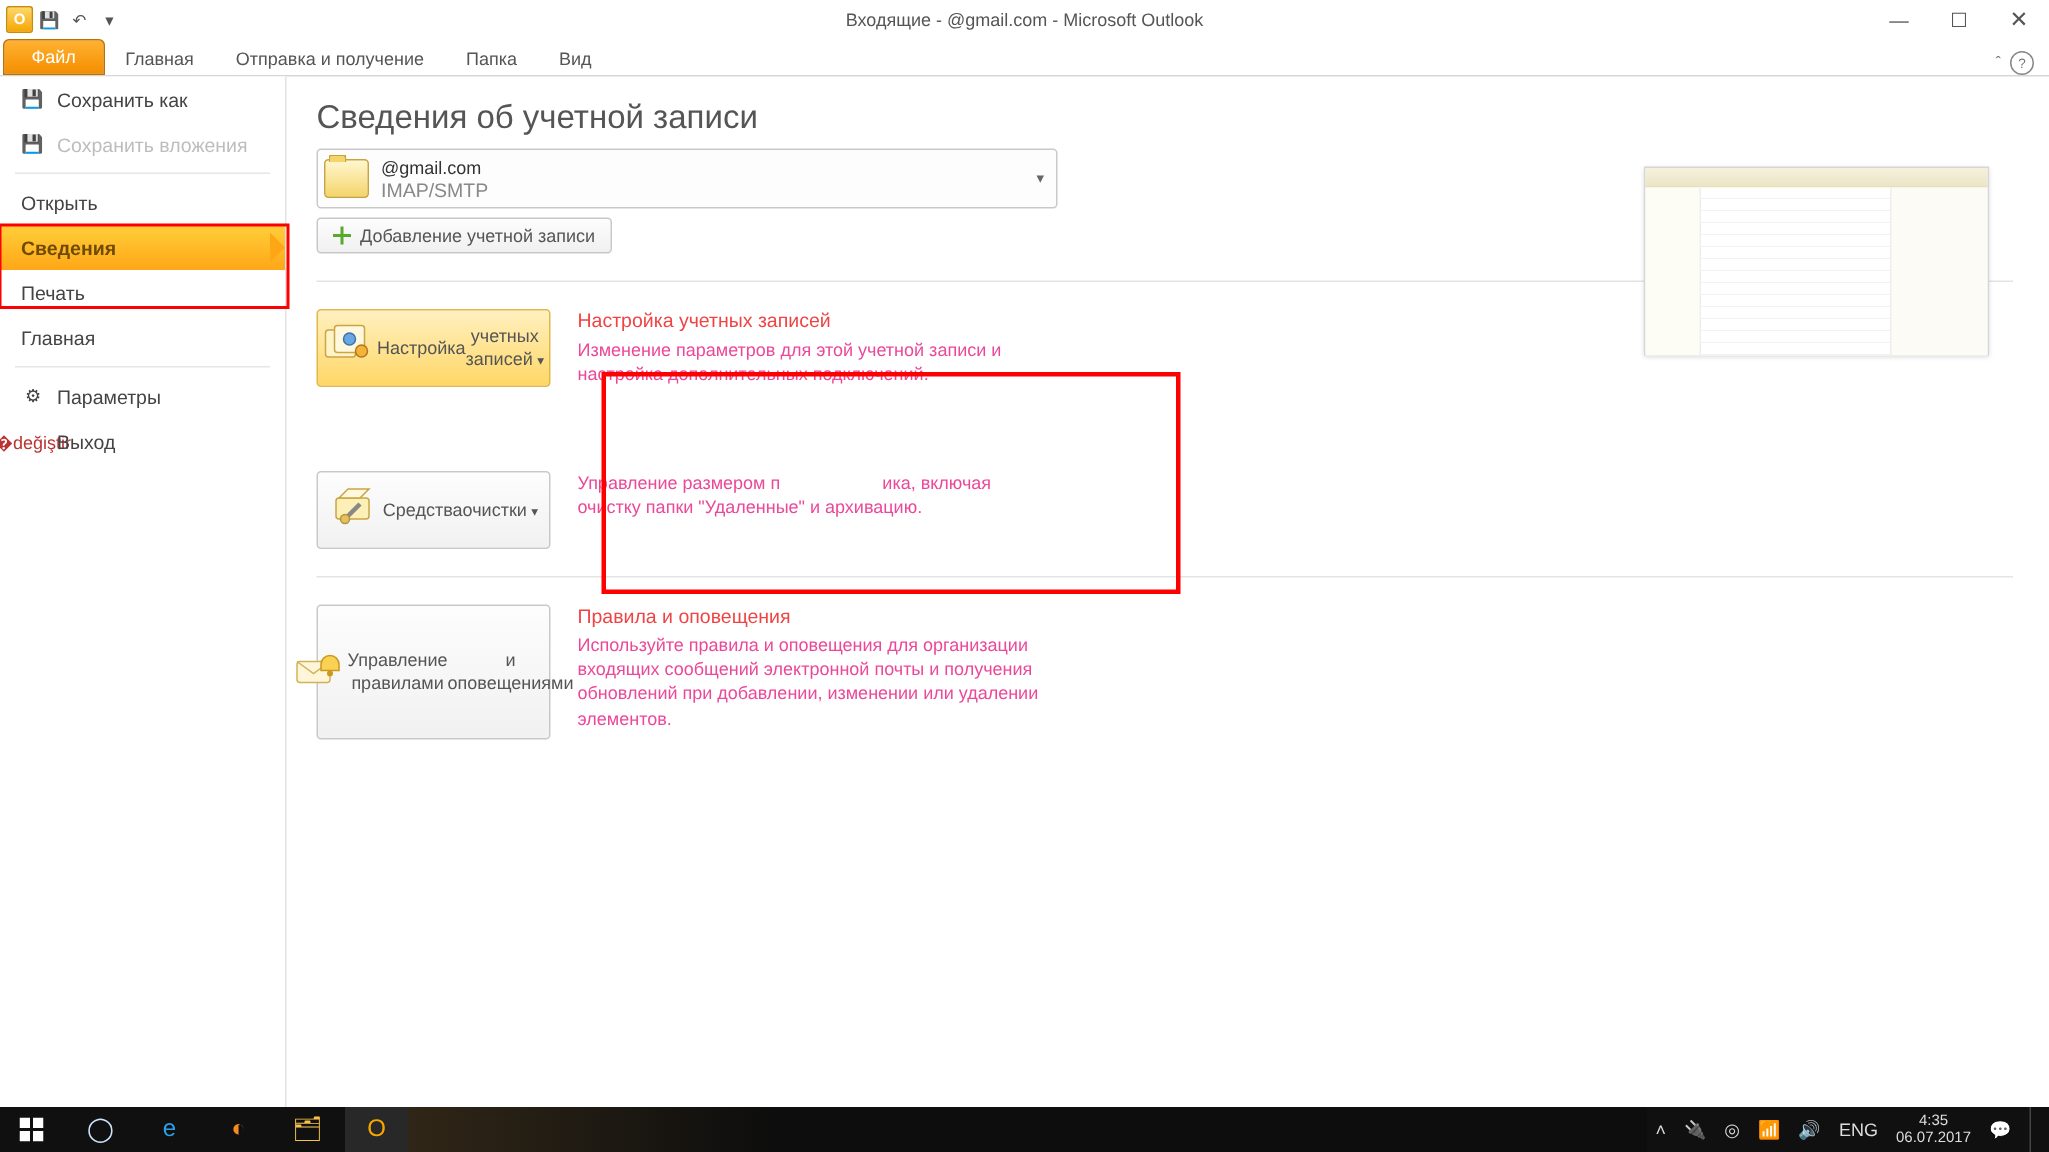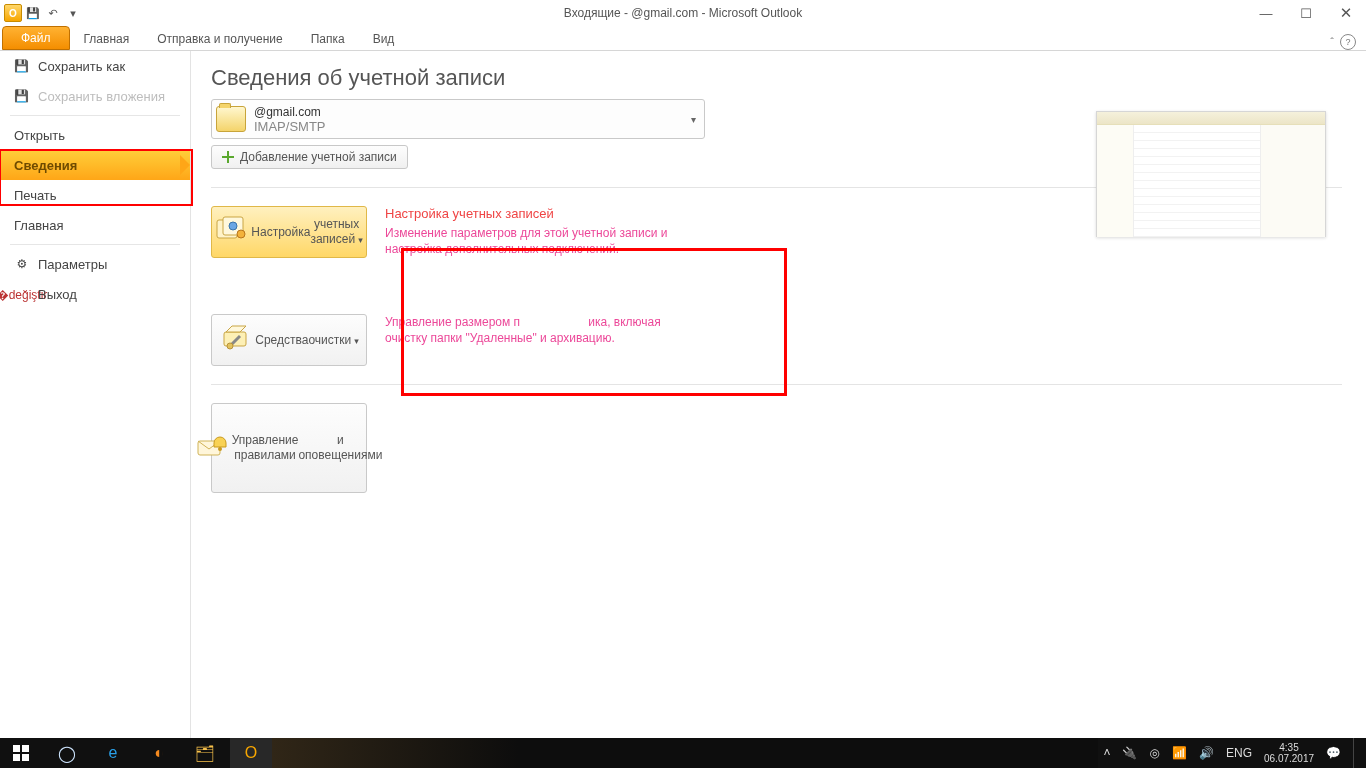--- a/index.html
+++ b/index.html
@@ -221,20 +221,24 @@
           <svg width="36" height="26" viewBox="0 0 36 26">
               <rect x="2" y="8" width="22" height="14" rx="2" fill="#fff6da" stroke="#d0b357"></rect>
               <path d="M2 8 l11 8 l11 -8" fill="none" stroke="#d0b357"></path>
               <path d="M24 4 a6 6 0 0 1 6 6 v4 h-12 v-4 a6 6 0 0 1 6 -6" fill="#f9d254" stroke="#c99a1f"></path>
               <circle cx="24" cy="16" r="2" fill="#c99a1f"></circle>
             </svg>
         </div>
         <div data-interactable="false">Управление правилами</div>
         <div data-interactable="false">и оповещениями</div>
       </div>
+      <div class="sect-text" data-interactable="false">
+        <div class="sect-title" data-interactable="false">Правила и оповещения</div>
+        <div class="sect-desc" data-interactable="false">Используйте правила и оповещения для организации входящих сообщений электронной почты и получения обновлений при добавлении, изменении или удалении элементов.</div>
+      </div>
     </div>
 
     
     <div class="preview-thumb" data-interactable="false">
       <div class="mini-top"></div>
       <div class="mini-body">
         <div class="mini-left"></div>
         <div class="mini-mid"></div>
         <div class="mini-right"></div>
       </div>

